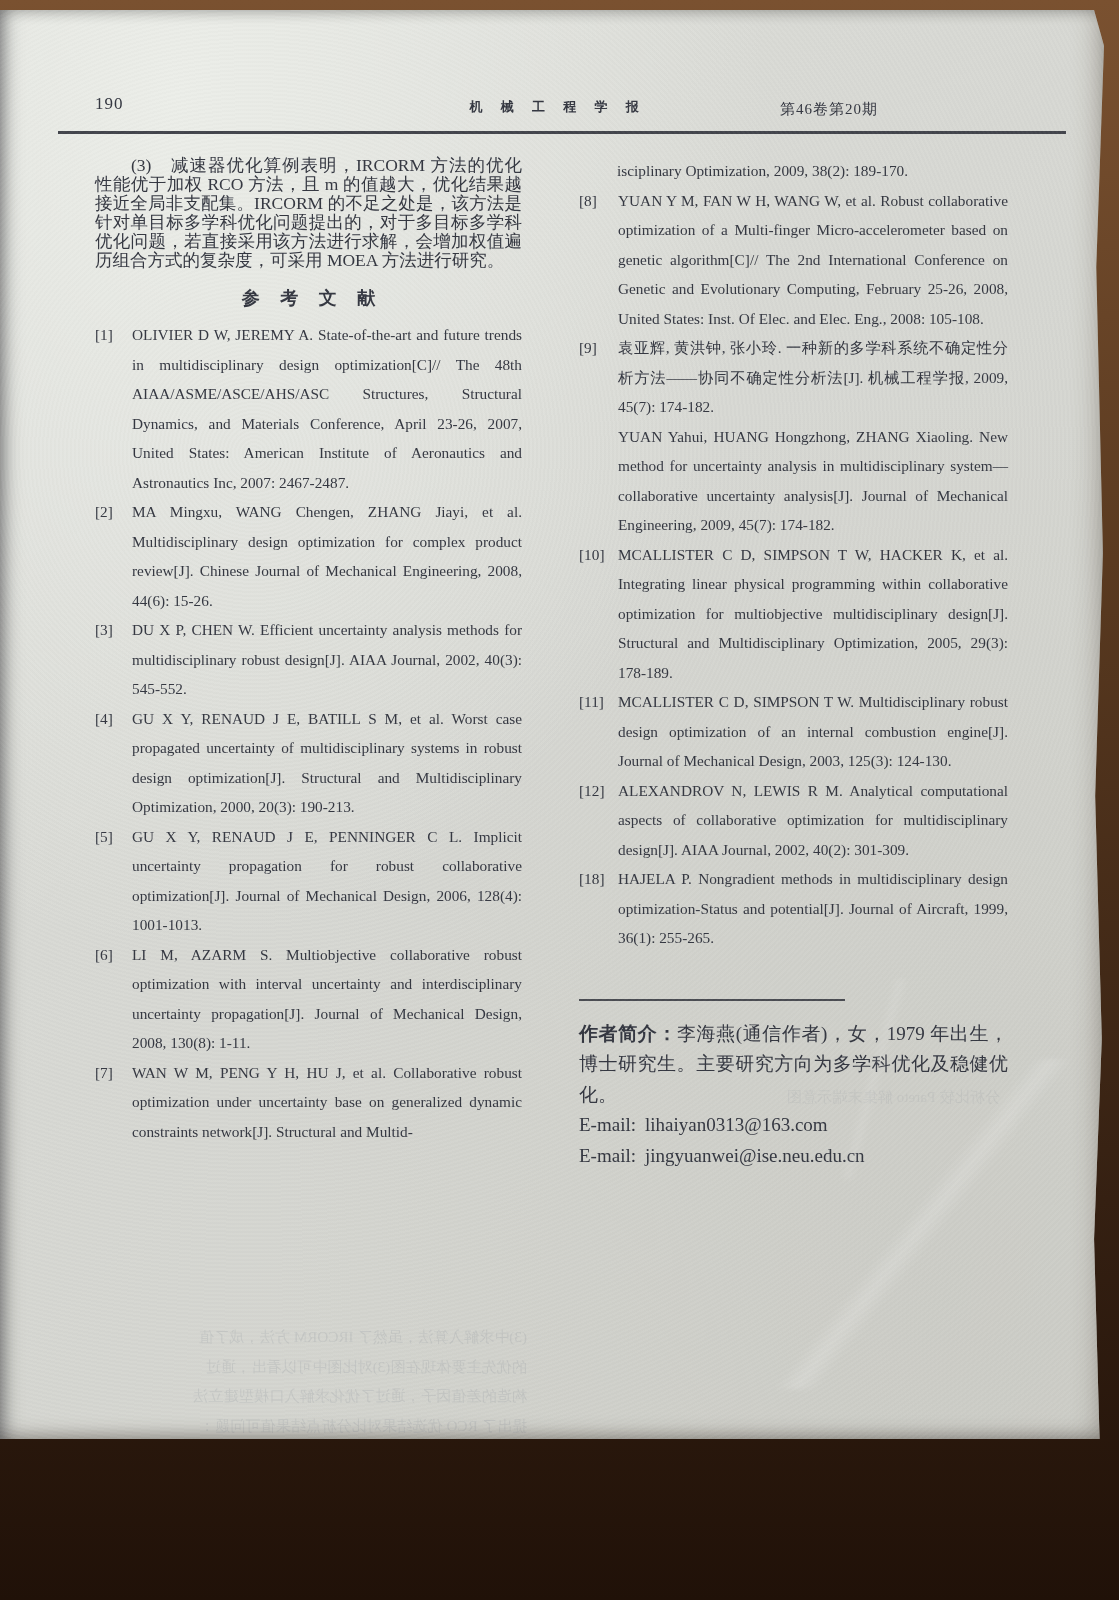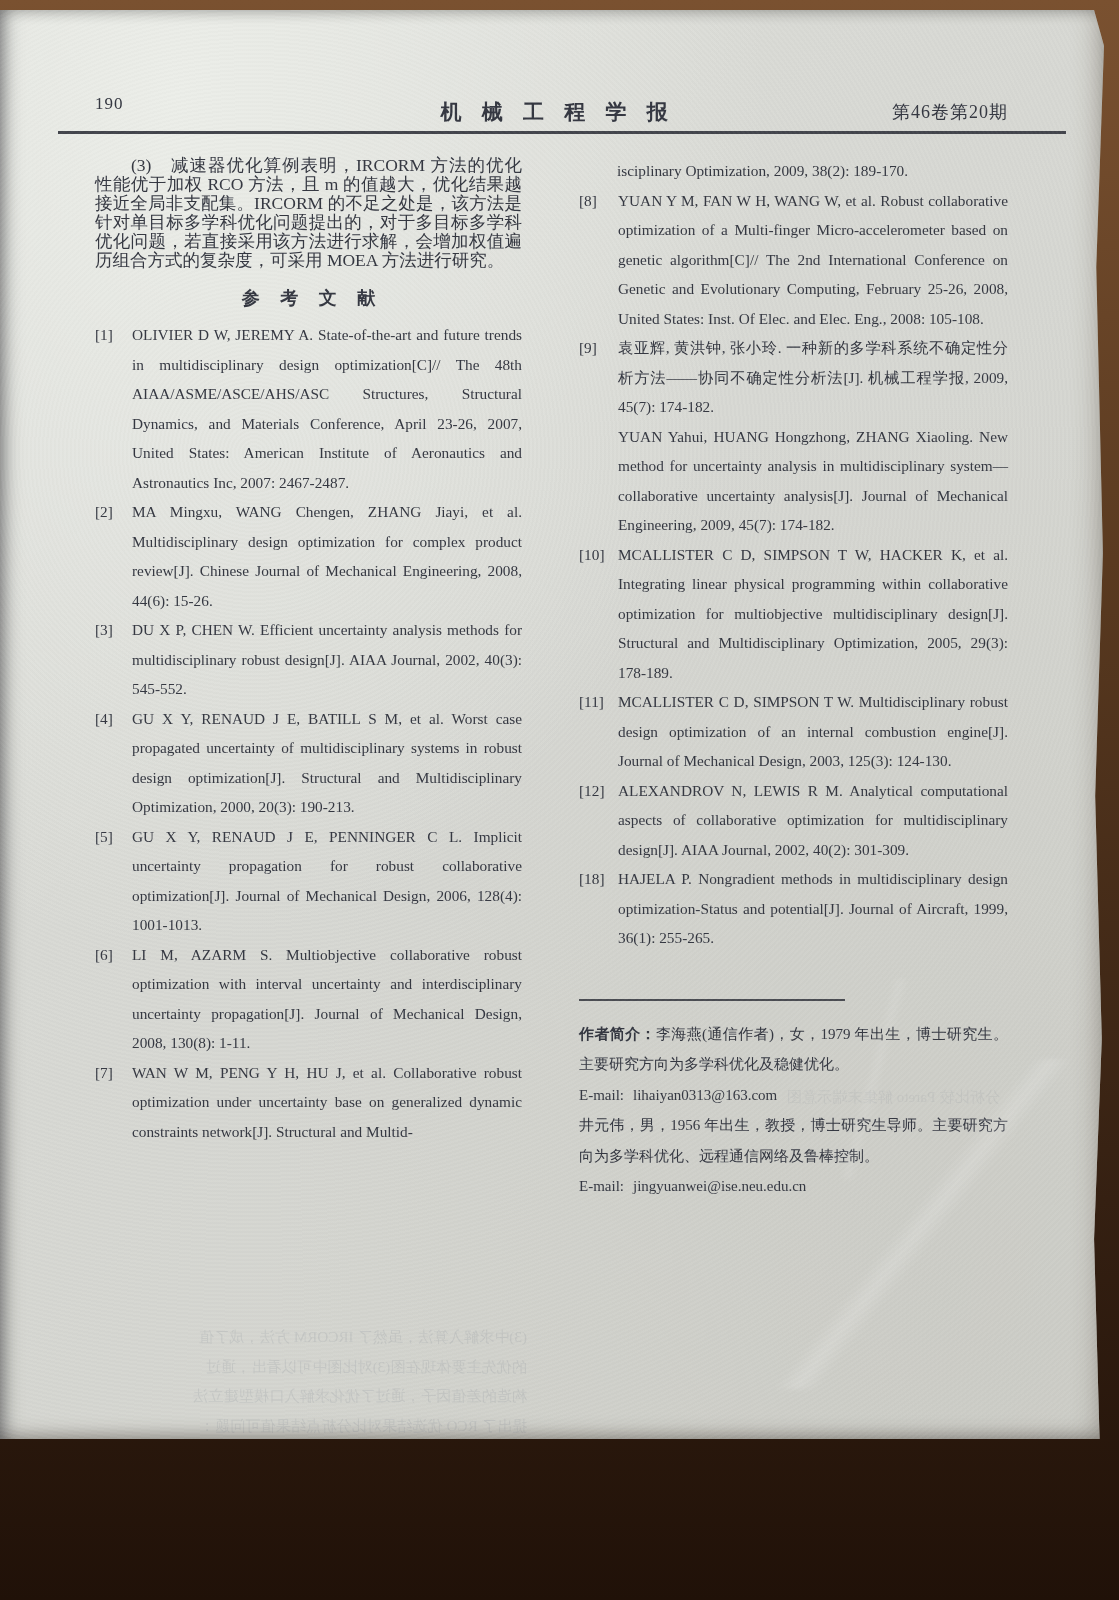--- a/index.html
+++ b/index.html
@@ -24,40 +24,40 @@
   }
   .grain{position:absolute;inset:0;pointer-events:none;opacity:.5;
     background-image:repeating-radial-gradient(circle at 23% 31%, rgba(255,255,255,.035) 0 2px, rgba(0,0,0,.022) 2px 4px);}
   .crease{position:absolute;right:30px;bottom:50px;width:300px;height:330px;opacity:.30;filter:blur(2.5px);
     background:linear-gradient(128deg,transparent 46%,rgba(255,255,255,.55) 50%,transparent 54%);}
   .crease2{position:absolute;right:120px;bottom:260px;width:220px;height:200px;opacity:.2;filter:blur(2.5px);
     background:linear-gradient(105deg,transparent 47%,rgba(255,255,255,.5) 50%,transparent 53%);}
 
   .pagenum{position:absolute;left:95px;top:84px;font-size:17px;letter-spacing:1px;}
   .jtitle{position:absolute;left:360px;top:88px;width:390px;text-align:center;
-    font-size:21px;font-weight:bold;word-spacing:11px;letter-spacing:2px;}
-  .issue{position:absolute;left:780px;top:90px;width:228px;text-align:right;font-size:18px;letter-spacing:1px;}
+    font-size:13px;font-weight:bold;word-spacing:11px;letter-spacing:2px;}
+  .issue{position:absolute;left:780px;top:90px;width:228px;text-align:left;font-size:15px;letter-spacing:1px;}
   .hrule{position:absolute;left:58px;top:121px;width:1008px;height:2.5px;background:#43454c;}
 
   .col{position:absolute;top:146px;text-align:justify;}
   .col-left{left:95px;width:427px;}
   .col-right{left:579px;width:429px;}
 
   .para{margin:0;font-size:17.5px;line-height:19px;text-indent:36px;}
   .refs-heading{margin:16px 0 10px;text-align:center;text-indent:0;
     font-weight:bold;font-size:18px;word-spacing:16px;}
   .ref{display:flex;font-size:15.3px;line-height:29.5px;}
   .ref-label{width:37px;flex-shrink:0;}
   .ref-body{flex:1;min-width:0;}
   .ref-body p{margin:0;text-align:justify;}
   .cont{padding-left:38px;font-size:15.3px;line-height:29.5px;}
   .col-right .ref-label{width:39px;}
 
   .bio-rule{width:266px;height:2px;background:#4a4c52;margin:46px 0 18px 0;}
-  .bio p{margin:0;font-size:15px;line-height:30.5px;text-align:justify;}
+  .bio p{margin:0;font-size:19px;line-height:30.5px;text-align:justify;}
   .bio .email-line{text-align:left;}
   .email-label{margin-right:9px;}
 
   .bleed{position:absolute;transform:scaleX(-1);opacity:.14;filter:blur(.7px);
     color:#6b7383;font-size:15.2px;line-height:29.5px;text-align:justify;pointer-events:none;}
   .bleed-left{left:95px;top:1312px;width:432px;}
   .bleed-right{left:580px;top:1072px;width:420px;opacity:.10;}
   .bleed div{margin:0;}
 </style>
 </head>
@@ -156,21 +156,20 @@
       <span class="ref-label">[18]</span>
       <div class="ref-body">
         <p>HAJELA P. Nongradient methods in multidisciplinary design optimization-Status and potential[J]. Journal of Aircraft, 1999, 36(1): 255-265.</p>
       </div>
     </div>
 
     <div class="bio">
       <div class="bio-rule"></div>
       <p><b>作者简介：</b><span>李海燕(通信作者)，女，1979 年出生，博士研究生。主要研究方向为多学科优化及稳健优化。</span></p>
       <p class="email-line"><span class="email-label">E-mail:</span><span>lihaiyan0313@163.com</span></p>
-      <p><span>井元伟，男，1956 年出生，教授，博士研究生导师。主要研究方向为多学科优化、远程通信网络及鲁棒控制。</span></p>
       <p class="email-line"><span class="email-label">E-mail:</span><span>jingyuanwei@ise.neu.edu.cn</span></p>
     </div>
   </div>
 
   <div class="bleed bleed-left">
     <div>(3)中求解入算法，虽然了 IRCORM 方法，成了值</div>
     <div>的优先主要体现在图(3)对比图中可以看出，通过</div>
     <div>构造的差值因子，通过了优化求解入口模型建立法</div>
     <div>提出了 RCO 优选结果对比分析点结果值可问题：</div>
     <div>分别用预选计优化结果与真实各算法组合对比点，</div>

